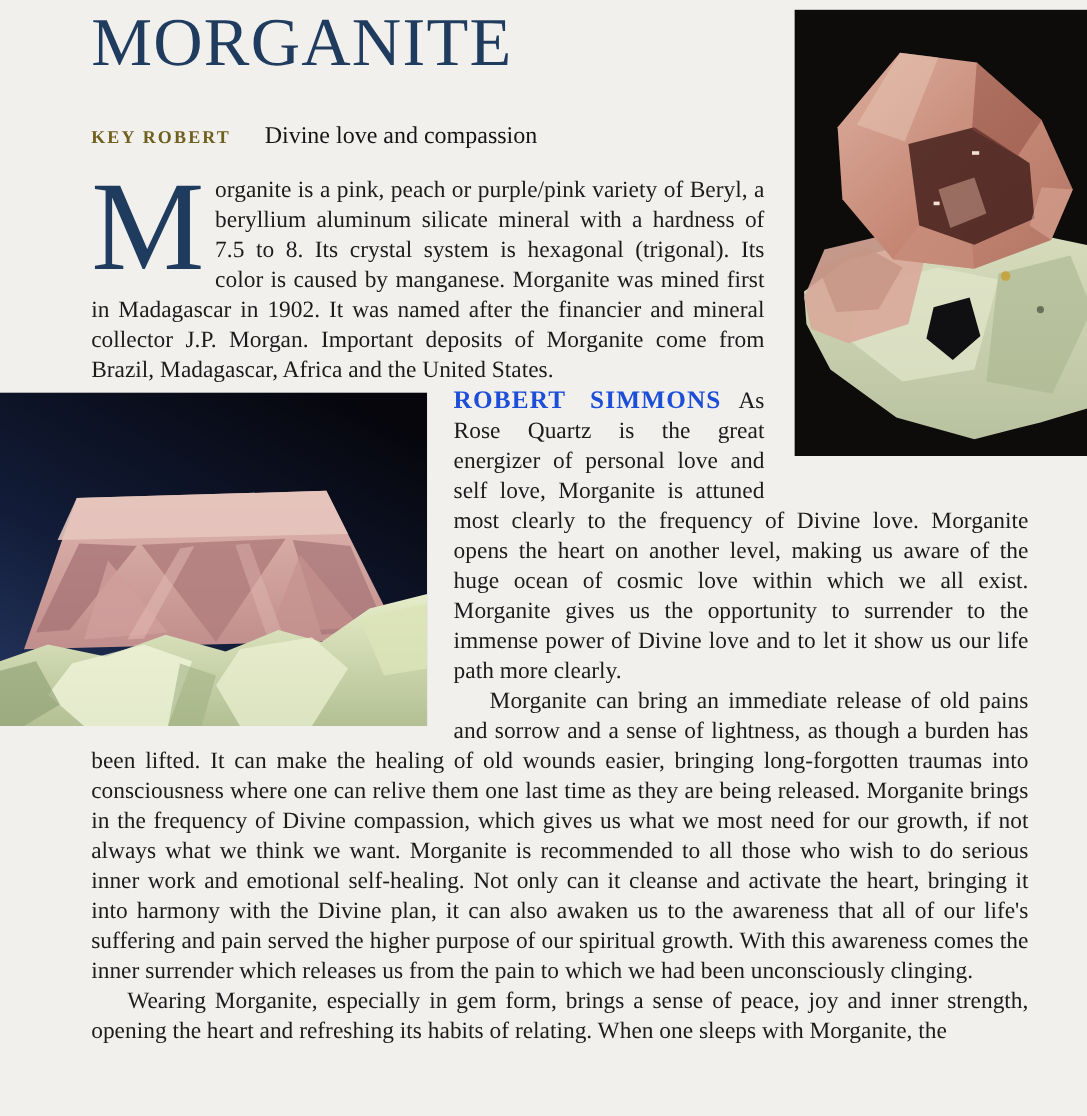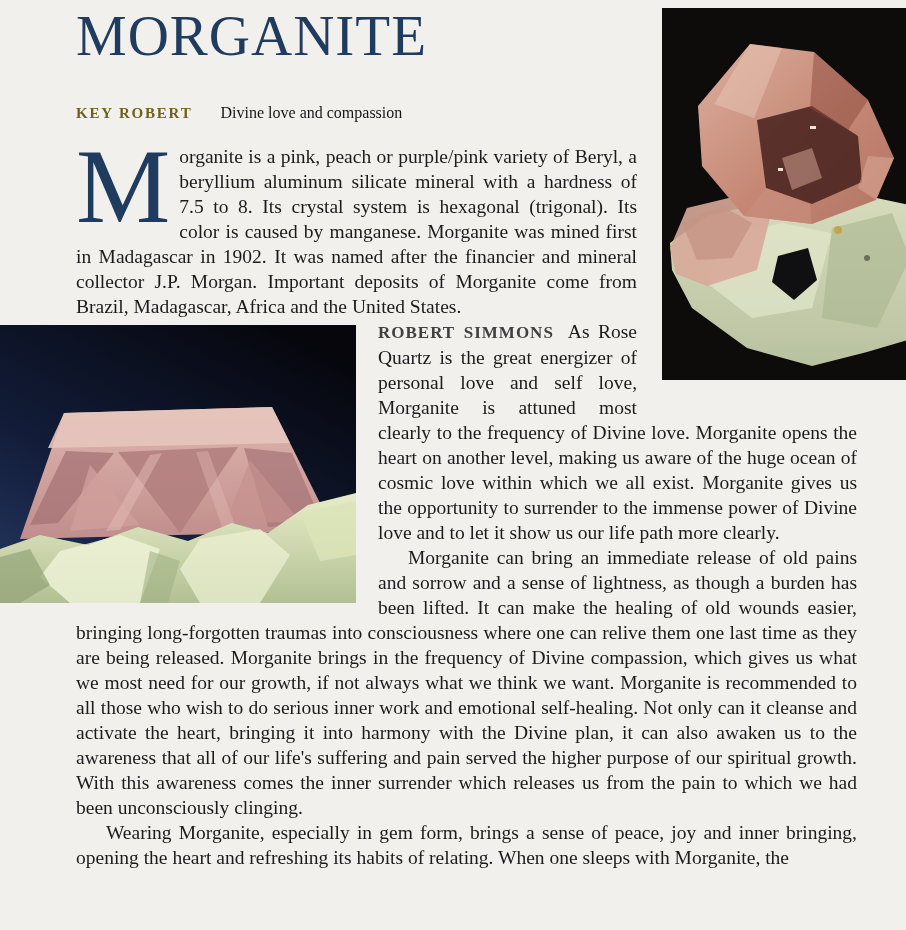--- a/index.html
+++ b/index.html
@@ -22,21 +22,21 @@
 
   
   .attrs { margin: 0 0 16px 0; }
   .attr-row { line-height: 30px; }
   .attr-label {
     font-weight: bold; font-size: 15px;
     letter-spacing: 1.8px;
     color: #6e601e;
     margin-right: 28px;
   }
-  .attr-value { font-size: 16px; color: #151515; }
+  .attr-value { font-size: 20px; color: #151515; }
 
   
   .photo-right {
     float: right;
     width: 258px; height: 372px;
     margin: 8px -63px 22px 25px;
   }
   .photo-left {
     float: left;
     width: 356px; height: 278px;
@@ -52,22 +52,22 @@
   }
   p.indented { text-indent: 30px; }
   .dropcap {
     float: left;
     font-size: 106px; line-height: 76px;
     margin: 5px 9px 0 0;
     color: #1f3b5e;
   }
   .rs-label {
     font-weight: bold;
-    font-size: 17px; letter-spacing: 1px;
-    color: #404040;
+    font-size: 21px; letter-spacing: 1px;
+    color: #1d4ed8;
     margin-right: 14px;
   }
 </style>
 </head>
 <body>
 
 <div class="page">
 
   <figure class="photo-right" style="margin-top:8px;">
     <svg viewBox="0 0 258 372" preserveAspectRatio="none" aria-hidden="true">
@@ -151,16 +151,16 @@
       <polygon points="200,214 260,204 290,230 260,278 200,278 180,244" fill="#eef2d4" opacity="0.7"></polygon>
       <polygon points="300,188 356,176 356,230 320,236" fill="#dce4b8" opacity="0.8"></polygon>
       <polygon points="0,232 30,224 50,260 20,278 0,278" fill="#93a478" opacity="0.7"></polygon>
       <polygon points="150,226 180,236 168,278 140,278" fill="#a2b285" opacity="0.6"></polygon>
     </svg>
   </figure>
 
   <div class="rs">
     <p class="body-text"><span class="rs-label">ROBERT SIMMONS</span><span>As Rose Quartz is the great energizer of personal love and self love, Morganite is attuned most clearly to the frequency of Divine love. Morganite opens the heart on another level, making us aware of the huge ocean of cosmic love within which we all exist. Morganite gives us the opportunity to surrender to the immense power of Divine love and to let it show us our life path more clearly.</span></p>
     <p class="body-text indented"><span>Morganite can bring an immediate release of old pains and sorrow and a sense of lightness, as though a burden has been lifted. It can make the healing of old wounds easier, bringing long-forgotten traumas into consciousness where one can relive them one last time as they are being released. Morganite brings in the frequency of Divine compassion, which gives us what we most need for our growth, if not always what we think we want. Morganite is recommended to all those who wish to do serious inner work and emotional self-healing. Not only can it cleanse and activate the heart, bringing it into harmony with the Divine plan, it can also awaken us to the awareness that all of our life's suffering and pain served the higher purpose of our spiritual growth. With this awareness comes the inner surrender which releases us from the pain to which we had been unconsciously clinging.</span></p>
-    <p class="body-text indented"><span>Wearing Morganite, especially in gem form, brings a sense of peace, joy and inner bringing, </span><span>opening the heart and refreshing its habits of relating. When one sleeps with Morganite, the</span></p>
+    <p class="body-text indented"><span>Wearing Morganite, especially in gem form, brings a sense of peace, joy and inner strength, </span><span>opening the heart and refreshing its habits of relating. When one sleeps with Morganite, the</span></p>
   </div>
 
 </div>
 
 </body></html>

